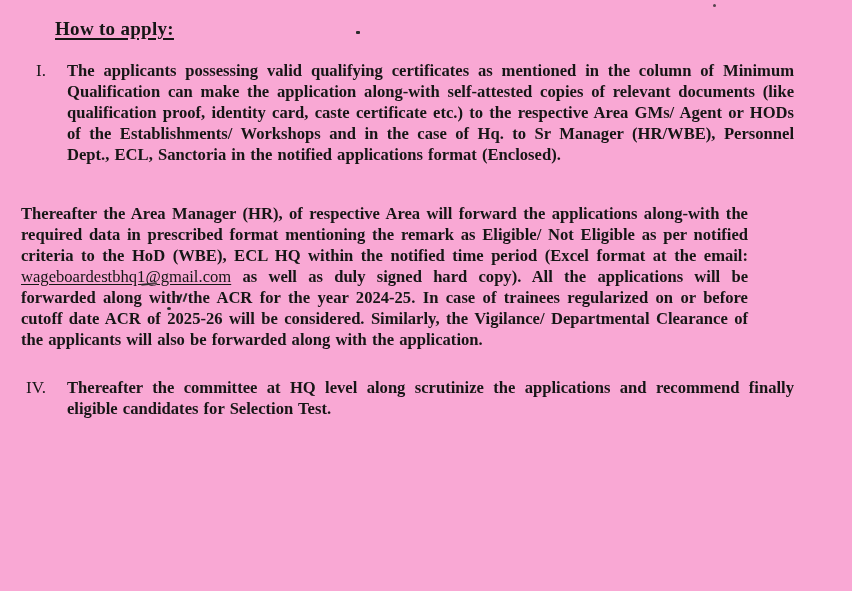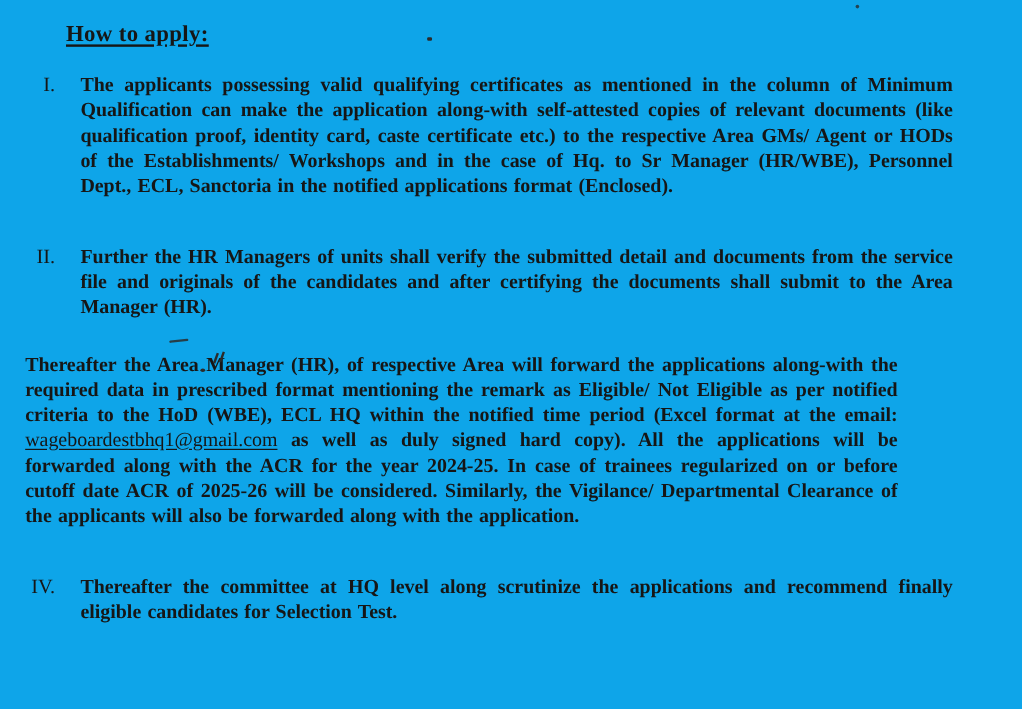--- a/index.html
+++ b/index.html
@@ -1,21 +1,21 @@
 <!DOCTYPE html>
 <html><head>
 <meta charset="utf-8">
 <style>
   * { margin: 0; padding: 0; box-sizing: border-box; }
   html, body { width: 852px; height: 591px; }
   body { background: #ffffff; overflow: hidden; }
   .page {
     position: relative;
     width: 852px; height: 591px;
-    background: #0ea5e9;
+    background: #f9a8d4;
     font-family: "Liberation Serif", "DejaVu Serif", serif;
     color: #161616;
   }
   .heading {
     position: absolute;
     left: 55px; top: 18px;
     font-size: 19px;
     font-weight: 700;
     letter-spacing: 0.3px;
     text-decoration: underline;
@@ -62,24 +62,20 @@
 
 <div class="page">
   <div class="heading">How to apply:</div>
 
   <div class="list">
       <div class="item">
         <div class="num">I.</div>
         <div class="body"><span class="normal">The applicants possessing valid qualifying certificates as mentioned in the column of </span><span class="bold">Minimum Qualification</span><span class="normal"> can make the application along-with self-attested copies of relevant documents (like qualification proof, identity card, caste certificate etc.) to the respective Area GMs/ Agent or HODs of the Establishments/ Workshops and in the case of Hq. to Sr Manager (HR/WBE), Personnel Dept., ECL, Sanctoria in the notified applications format (Enclosed).</span></div>
       </div>
       <div class="item">
-        <div class="num">II.</div>
-        <div class="body"><span class="normal">Further the HR Managers of units shall verify the submitted detail and documents from the service file and originals of the candidates and after certifying the documents shall submit to the Area Manager (HR).</span></div>
-      </div>
-      <div class="item">
         <div class="body"><span class="normal">Thereafter the Area Manager (HR), of respective Area will forward the applications along-with the required data in prescribed format mentioning the remark as Eligible/ Not Eligible as per notified criteria to the HoD (WBE), ECL HQ within the notified time period (Excel format at the email: </span><span class="link">wageboardestbhq1@gmail.com</span><span class="normal"> as well as duly signed hard copy). All the applications will be forwarded along with the ACR for the year 2024-25. In case of trainees regularized on or before cutoff date ACR of 2025-26 will be considered. Similarly, the Vigilance/ Departmental Clearance of the applicants will also be forwarded along with the application.</span></div>
       </div>
       <div class="item">
         <div class="num">IV.</div>
         <div class="body"><span class="normal">Thereafter the committee at HQ level along scrutinize the applications and recommend finally eligible candidates for Selection Test.</span></div>
       </div>
     </div>
 
   <div class="artifact speck-top-mid"></div>
   <div class="artifact speck-top-right"></div>

